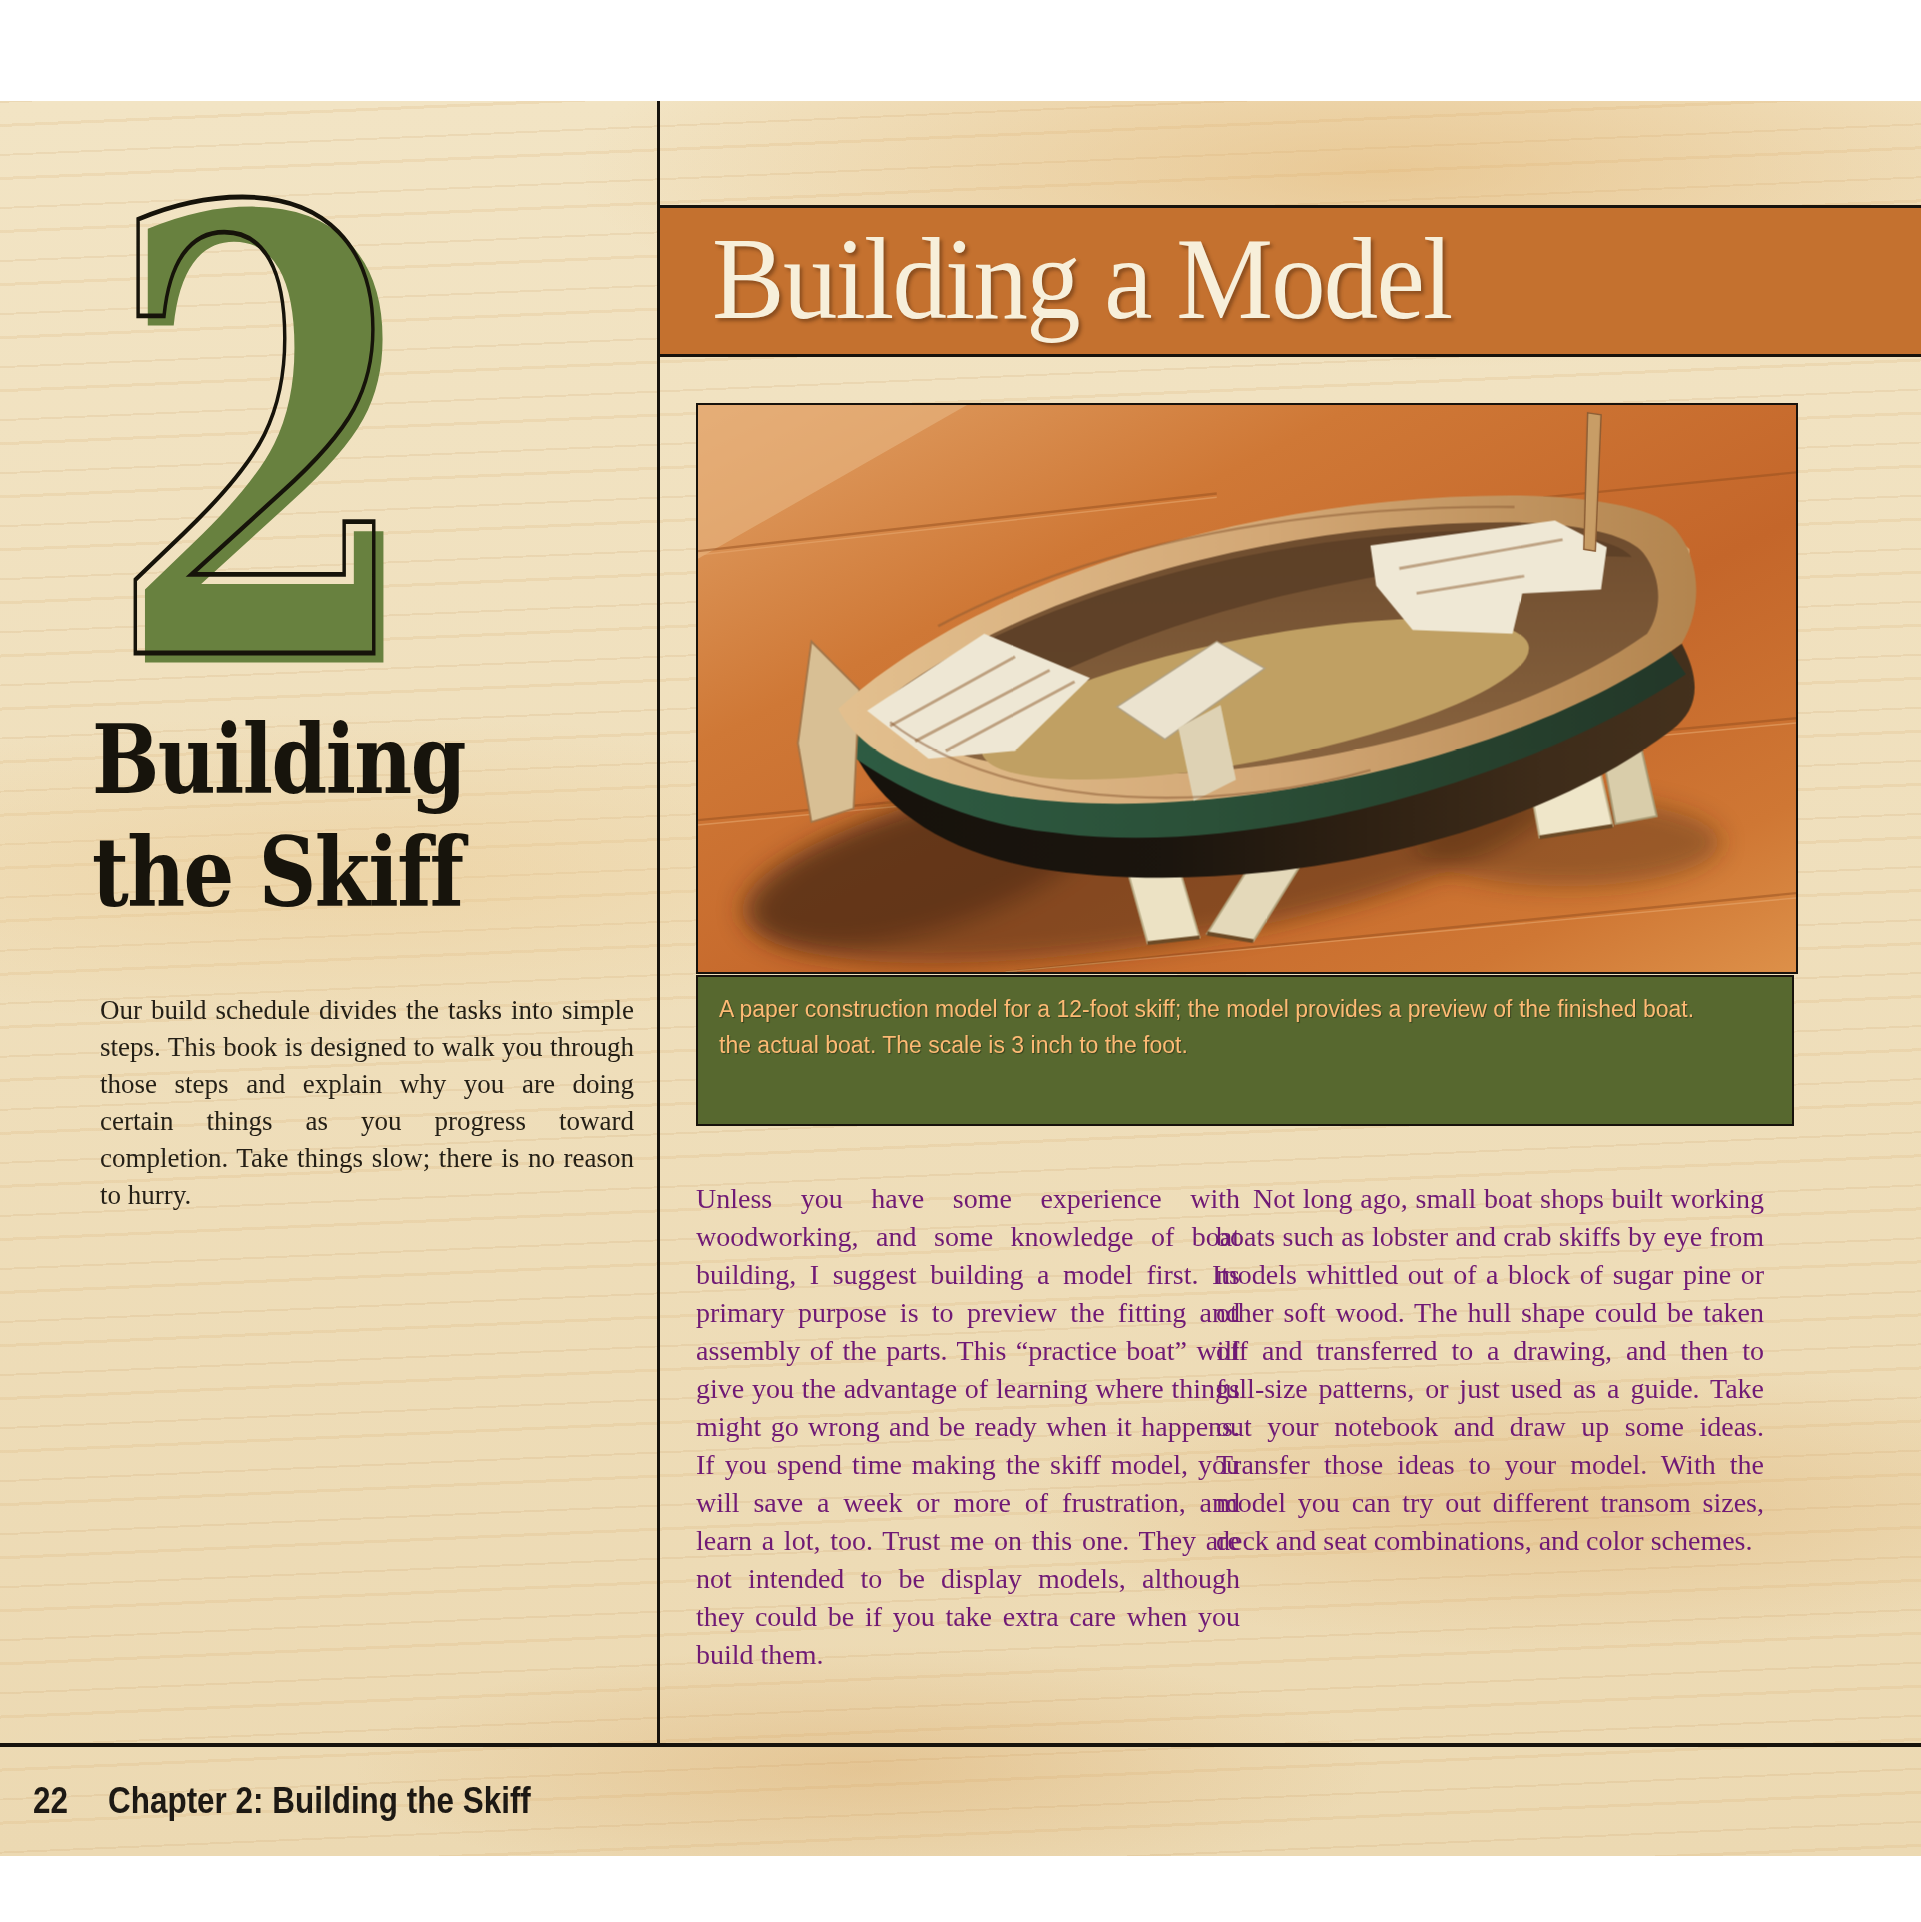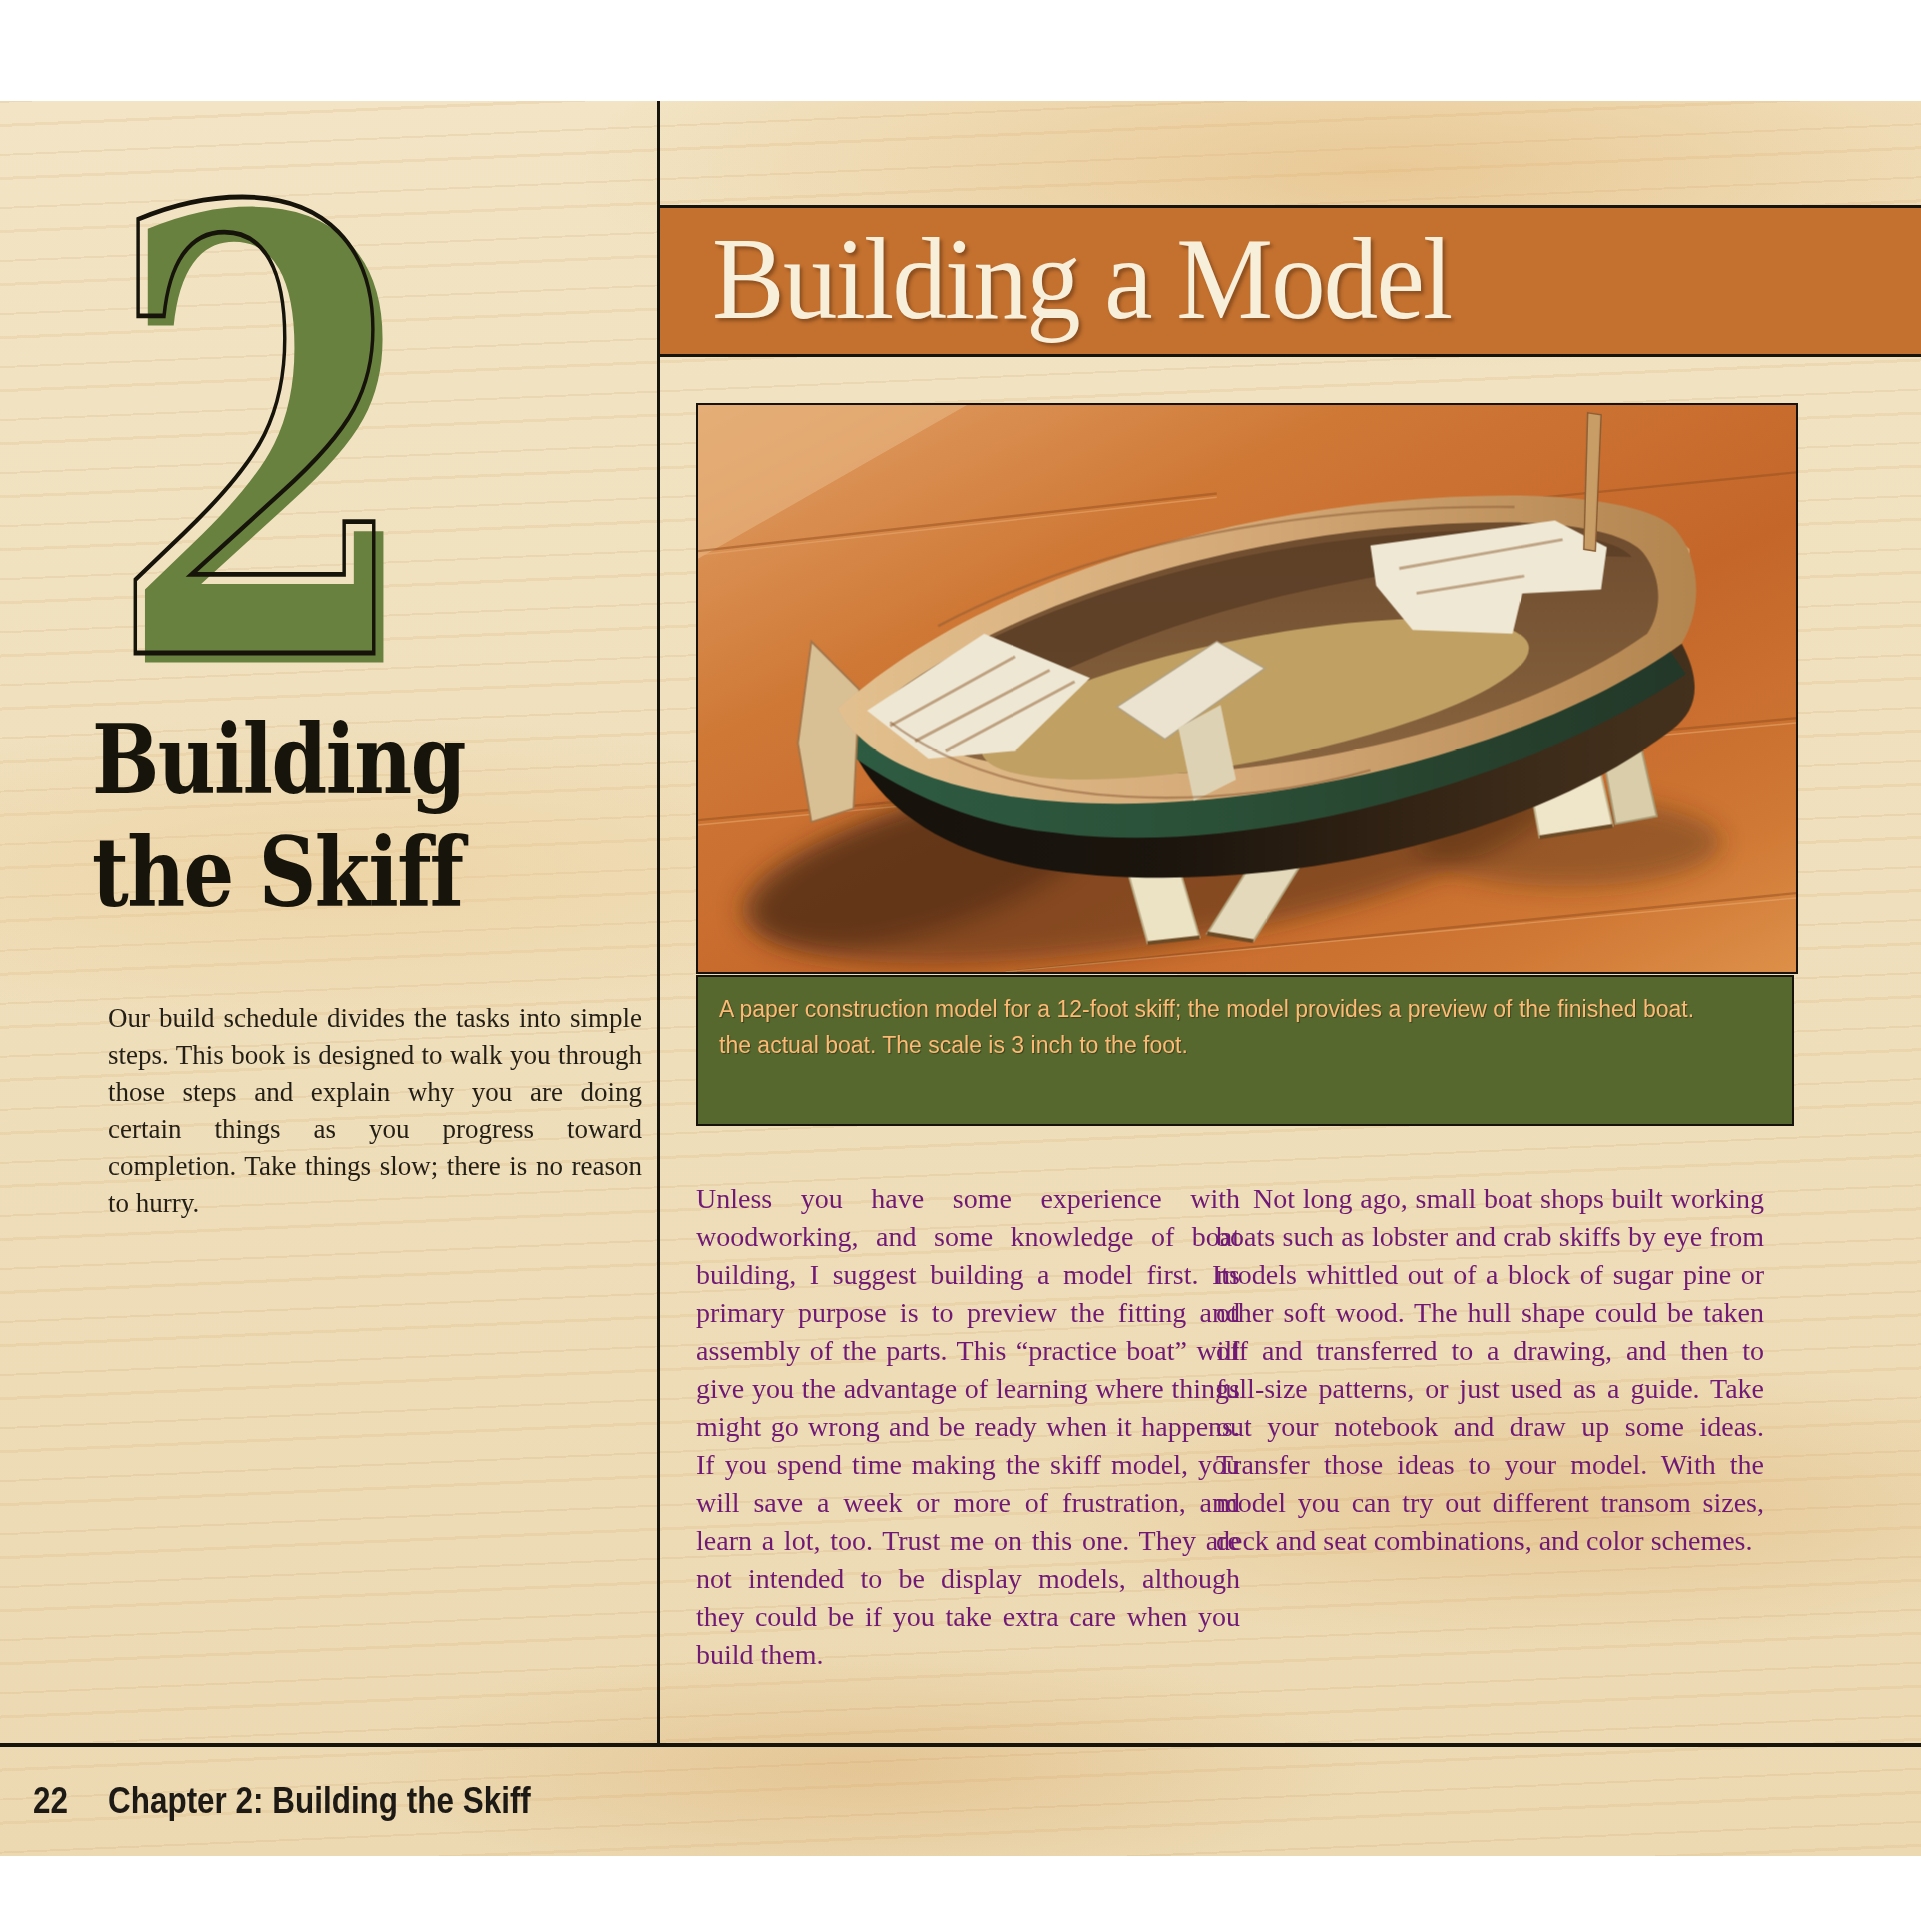--- a/index.html
+++ b/index.html
@@ -30,21 +30,21 @@
   .numfill{fill:#68813f;}
   .numstroke{fill:none;stroke:#16130a;stroke-width:5px;}
 
   .chaptitle{
     position:absolute;left:92px;top:703px;
     font-family:"DejaVu Serif", serif;font-weight:700;
     font-size:96px;line-height:113px;color:#17140c;
     transform:scaleX(.83);transform-origin:left top;letter-spacing:-1.9px;white-space:nowrap;
   }
   .intro{
-    position:absolute;left:92px;top:984px;width:534px;margin:16px;
+    position:absolute;left:92px;top:984px;width:534px;margin:8px;
     font-size:27px;line-height:37px;color:#241f16;text-align:justify;
   }
 
   
   .banner{
     position:absolute;left:660px;top:205px;width:1261px;height:152px;box-sizing:border-box;
     background:#c4712f;
     border-top:3.8px solid #17130d;border-bottom:3.8px solid #17130d;
   }
   .banner-text{

